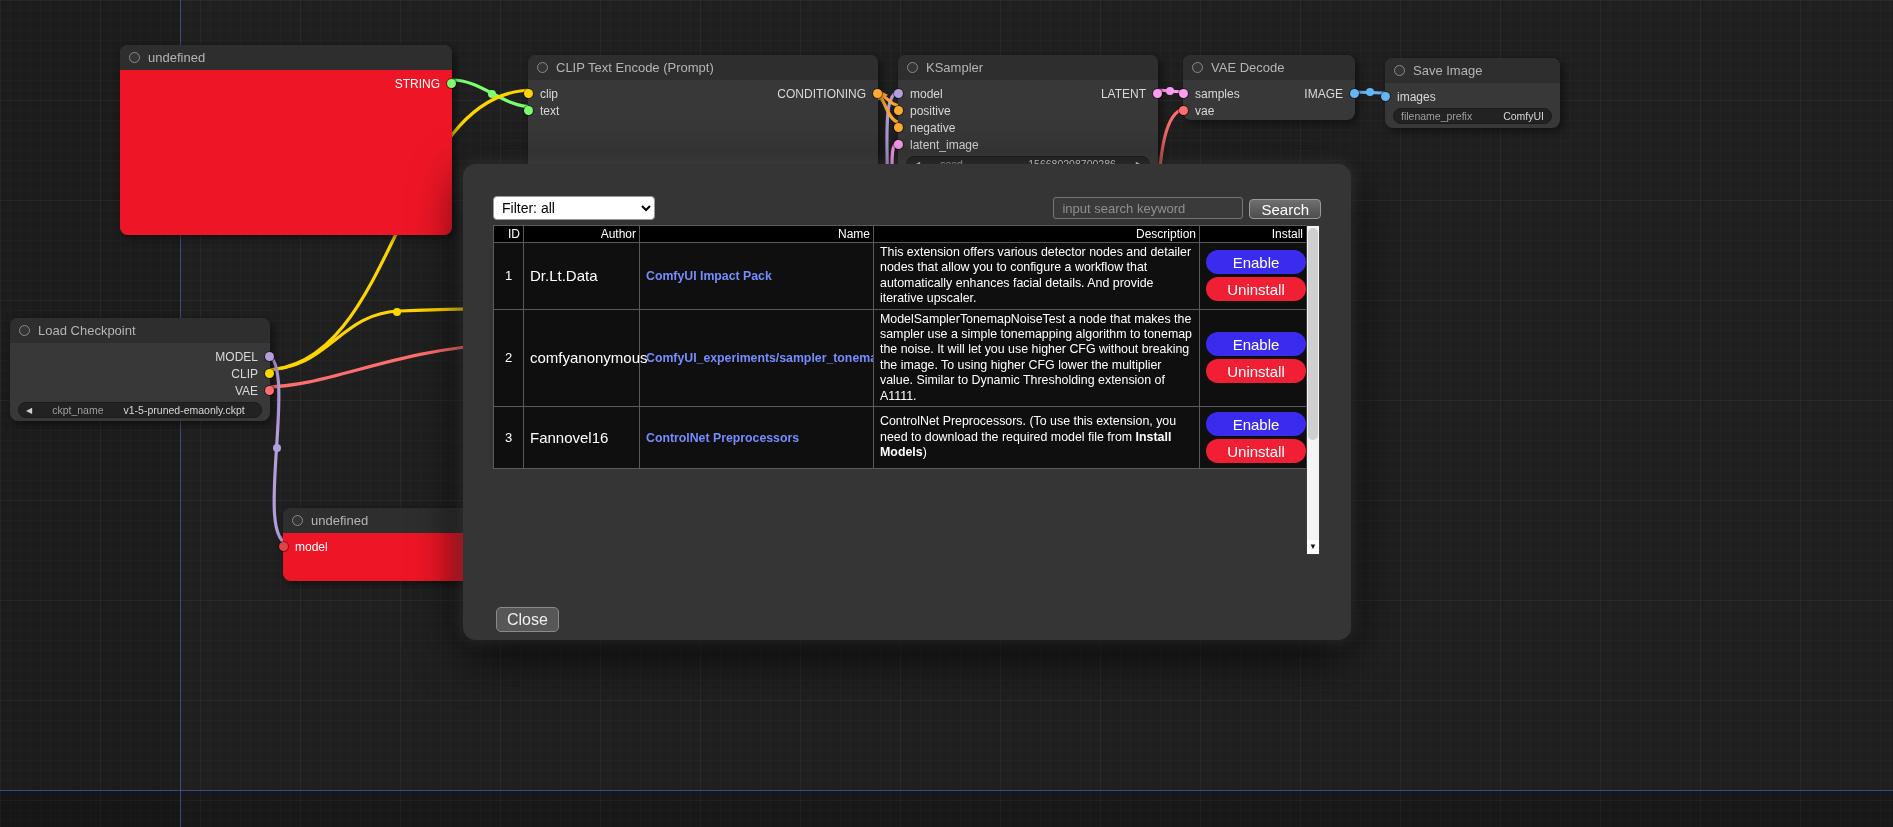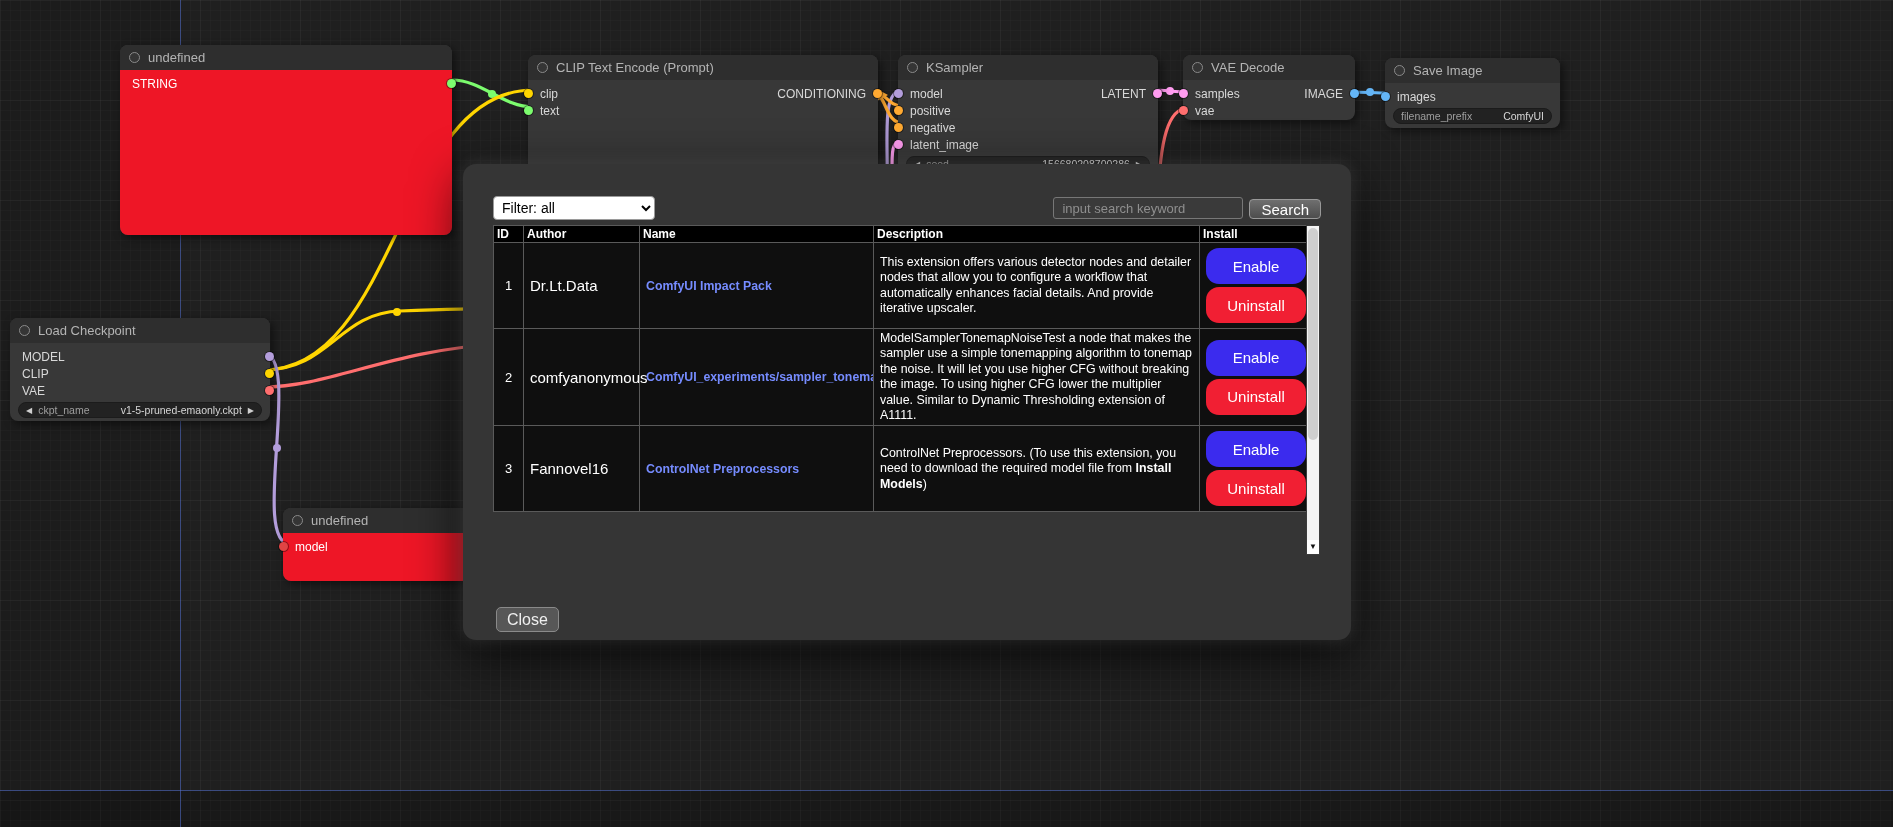--- a/index.html
+++ b/index.html
@@ -22,52 +22,52 @@
   svg.wires{position:absolute;inset:0;z-index:1;pointer-events:none}
 
   
   .node{position:absolute;z-index:2;background:#383838;border-radius:8px;box-shadow:3px 3px 8px rgba(0,0,0,.5)}
   .node-title{height:25px;background:#2e2e2e;border-radius:8px 8px 0 0;display:flex;align-items:center;gap:8px;padding:0 9px;color:#b4b4b4;font-size:13px;white-space:nowrap;overflow:hidden}
   .title-dot{width:11px;height:11px;border-radius:50%;background:#353535;border:1px solid #8a8a8a;flex:0 0 auto}
   .node-body{padding-top:5px;border-radius:0 0 8px 8px}
   .node-body.red{background:#ee1626}
   .node-body.red .plabel{color:#fff}
   .prow{position:relative;display:flex;align-items:center;height:17px;padding:0 12px;font-size:12px;color:#d8d8d8}
-  .prow.out{}
+  .prow.out{justify-content:flex-end}
   .prow .sp{flex:1}
   .plabel{white-space:nowrap}
   .pdot{position:absolute;top:4px;width:9px;height:9px;border-radius:50%;box-shadow:0 0 0 1px rgba(0,0,0,.4)}
   .pdot.in{left:-4px}
   .pdot.out{right:-4px}
-  .widget{height:16px;margin:3px 8px;background:#222;border:1px solid #1b1b1b;border-radius:9px;display:flex;align-items:center;padding:0 7px;font-size:10.5px;color:#c2c2c2;gap:6px;white-space:nowrap;overflow:hidden}
+  .widget{height:16px;margin:3px 8px;background:#222;border:1px solid #1b1b1b;border-radius:9px;display:flex;align-items:center;padding:0 7px;font-size:10.5px;color:#c2c2c2;gap:20px;white-space:nowrap;overflow:hidden}
   .widget .warrow{font-size:8px;color:#cfcfcf;flex:0 0 auto}
   .widget .wlabel{color:#9e9e9e}
   .widget .wvalue{margin-left:auto;color:#d6d6d6}
 
   
   .dialog{position:absolute;left:463px;top:164px;width:888px;height:476px;background:#353535;border-radius:13px;z-index:10;
     box-shadow:0 0 18px rgba(255,255,255,.13),0 14px 50px rgba(0,0,0,.8);padding:31px 30px 0 30px}
   .topbar{display:flex;justify-content:space-between;align-items:center;height:26px;margin-bottom:4px}
   select.filter{width:162px;height:24px;font-size:14px;background:#fff;color:#000;border:1px solid #9a9a9a;border-radius:4px;padding:0 4px}
   .search-area{display:flex;align-items:flex-end;gap:6px}
   .search-input{width:190px;height:22px;background:#3a3a3a;border:1px solid #777;border-radius:3px;color:#ddd;font-size:13px;padding:0 8px}
   .search-input::placeholder{color:#8f8f8f}
   .search-btn{height:20px;padding:0 11px;font-size:15px;color:#fff;background:linear-gradient(#6f6f6f,#4d4d4d);border:1px solid #999;border-radius:4px;cursor:pointer}
 
   .table-scroll{position:relative;height:330px}
   table.ext{border-collapse:collapse;table-layout:fixed;width:813px;background:#0f0f0f;color:#fff}
-  table.ext th{background:#000;border:1px solid #5a5a5a;font-size:12px;font-weight:bold;height:17px;padding:0 3px;text-align:left}
+  table.ext th{background:#000;border:1px solid #5a5a5a;font-size:12px;font-weight:normal;height:17px;padding:0 3px;text-align:right}
   table.ext td{border:1px solid #5a5a5a;padding:2px 6px;vertical-align:middle;background:#0f0f0f}
   .c-id{text-align:center;font-size:13px}
   .c-author{font-size:15px}
   .c-name{font-size:12.3px;white-space:nowrap;overflow:hidden}
   .ext-link{color:#768CFF;font-weight:bold;text-decoration:none;cursor:pointer}
   .c-desc{font-size:12.4px;line-height:15.4px;padding:2px 5px}
   .c-install{text-align:center;padding:2px}
-  .btn-enable,.btn-uninstall{display:block;width:100px;height:36px;margin:3px auto;border:none;border-radius:13px;color:#fff;font-size:15px;cursor:pointer}
+  .btn-enable,.btn-uninstall{display:block;width:100px;height:24px;margin:3px auto;border:none;border-radius:13px;color:#fff;font-size:15px;cursor:pointer}
   .btn-enable{background:#3b2bee}
   .btn-uninstall{background:#f11f33}
 
   .vscroll{position:absolute;left:813px;top:0;width:14px;height:330px;background:#f4f4f4;border:1px solid #3c3c3c}
   .vthumb{position:absolute;left:1px;right:1px;top:2px;height:212px;background:#cfcfcf;border-radius:6px}
   .vdown{position:absolute;left:0;right:0;bottom:0;height:14px;background:#fff;color:#111;font-size:8px;line-height:14px;text-align:center;cursor:pointer}
 
   .close-btn{position:absolute;left:33px;top:443px;height:25px;padding:0 10px;font-size:16px;color:#efefef;background:#575757;border:1px solid #8a8a8a;border-radius:5px;cursor:pointer}
 </style>
 </head>

